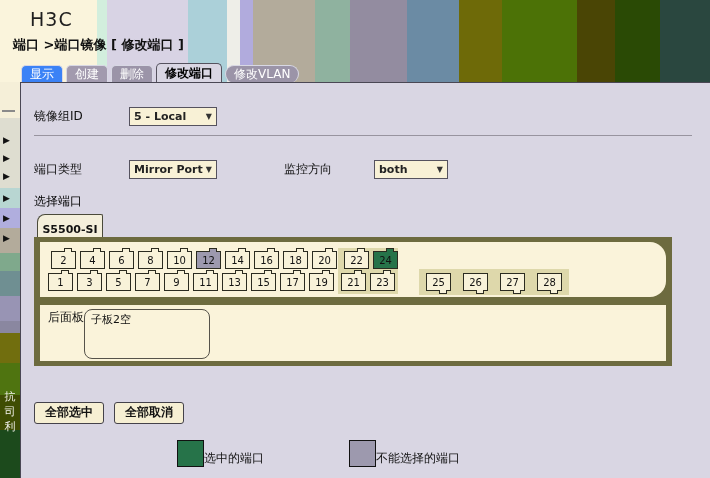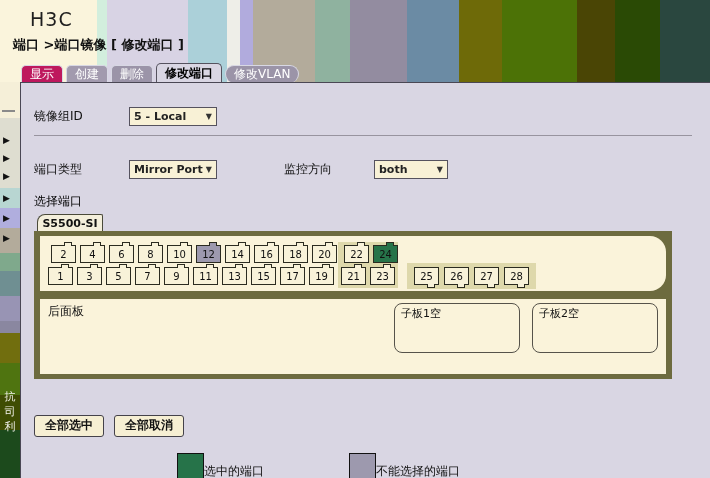--- a/index.html
+++ b/index.html
@@ -27,37 +27,37 @@
   .flabel{width:95px;}
   .flabel2{width:90px;margin-left:67px;}
   .select{width:78px;height:17px;background:#f8f1d6;border:1px solid #55525e;font-size:11px;
     font-weight:bold;color:#222;display:flex;align-items:center;padding:0 4px;box-sizing:content-box;}
   .select .arrow{margin-left:auto;font-size:8px;color:#333;}
   .select.small{width:64px;}
   .hline{border:none;border-top:1px solid #98949f;margin:9px 18px 0 0;}
   .section-label{font-size:12px;color:#000000;margin-top:14px;}
   
   .model-tab{width:64px;margin:4px 0 0 3px;background:#f4efdb;border:1px solid #4a4a3a;border-bottom:none;
-    border-radius:8px 2px 0 0;font-size:11px;font-weight:bold;text-align:center;padding:2px 0 1px;color:#111;}
+    border-radius:8px 2px 0 0;font-size:11px;font-weight:bold;text-align:center;padding:8px 0 1px;color:#111;}
   .device-panel{width:626px;background:#6d6b3f;padding:5px 6px;display:flex;flex-direction:column;gap:8px;}
   .front-area{background:#faf3da;border-radius:0 16px 16px 0;padding:9px 6px 6px 8px;display:flex;align-items:flex-start;}
   .port-grid{display:flex;gap:4px;align-items:flex-start;}
   .pcol{display:flex;flex-direction:column;gap:4px;}
   .port{position:relative;width:23px;height:16px;background:#f8f2d9;border:1px solid #2b2b20;
     font-size:10px;display:flex;align-items:center;justify-content:center;color:#111;}
   .port::after{content:"";position:absolute;top:-4px;left:12px;width:6px;height:3px;
     background:inherit;border:1px solid #2b2b20;border-bottom:none;}
   .port.bump-b::after{top:auto;bottom:-4px;border-bottom:1px solid #2b2b20;border-top:none;}
   .port.sel{background:#267349;}
   .port.dis{background:#9d99ae;}
   .port.shift{transform:translateX(3px);}
   .hl-zone{display:flex;gap:4px;background:#ded8ab;padding:3px;margin:-3px 0;}
-  .ext-zone{display:flex;gap:5px;background:#ded8ab;padding:4px 7px;margin-left:5px;
+  .ext-zone{display:flex;gap:12px;background:#ded8ab;padding:4px 7px;margin-left:17px;
     align-self:flex-end;transform:translateY(4px);}
-  .rear-area{background:#faf3da;padding:4px 8px 21px;display:flex;justify-content:space-between;font-size:12px;color:#111;}
+  .rear-area{background:#faf3da;padding:4px 8px 2px;display:flex;justify-content:flex-start;font-size:12px;color:#111;}
   .rear-right{display:flex;gap:12px;}
   .daughter{width:112px;height:44px;border:1px solid #55524a;border-radius:8px;font-size:11px;
     padding:2px 6px;background:#faf3da;color:#111;}
   
   .btn-row{display:flex;gap:10px;margin-top:36px;}
   .btn{background:#f6efd3;border:1px solid #44424a;border-radius:3px;font-size:12px;font-weight:bold;
     color:#111;padding:1px 10px 2px;height:17px;display:flex;align-items:center;box-sizing:content-box;}
   .legend-row{display:flex;align-items:flex-end;margin-top:16px;font-size:12px;color:#111;}
   .swatch{width:25px;height:25px;border:1px solid #111;}
   .lg1{margin-left:143px;}
@@ -82,21 +82,21 @@
     <div class="stripe" style="width: 43px; background: rgb(110, 106, 8);"></div>
     <div class="stripe" style="width: 75px; background: rgb(76, 114, 6);"></div>
     <div class="stripe" style="width: 38px; background: rgb(74, 69, 5);"></div>
     <div class="stripe" style="width: 45px; background: rgb(42, 74, 5);"></div>
     <div class="stripe" style="width: 50px; background: rgb(42, 71, 63);"></div>
   </div>
 <div class="logo">H3C</div>
 <div class="breadcrumb">端口 &gt;端口镜像 [ 修改端口 ]</div>
 
 <div class="tabs">
-  <div class="tab" style="background: #be185d;">显示</div>
+  <div class="tab" style="background: #3b82f6;">显示</div>
   <div class="tab" style="background: rgb(162, 154, 174);">创建</div>
   <div class="tab" style="background: rgb(155, 148, 168);">删除</div>
   <div class="tab active" style="background: rgb(217, 214, 227);">修改端口</div>
   <div class="tab" style="background: rgb(155, 148, 168); border-radius: 9px;">修改VLAN</div>
 </div>
 
 <div class="left-strip">
   <div class="dash"></div>
 <div class="band" style="height: 36px; background: rgb(245, 239, 216);"></div>
     <div class="band" style="height: 70px; background: rgb(222, 221, 208);"></div>
@@ -210,21 +210,20 @@
             <div class="port bump-b">25</div>
             <div class="port bump-b">26</div>
             <div class="port bump-b">27</div>
             <div class="port bump-b">28</div>
           </div>
       </div>
     </div>
     <div class="rear-area">
       <span>后面板</span>
       <div class="rear-right">
-        <div class="daughter">子板1空</div>
         <div class="daughter">子板2空</div>
       </div>
     </div>
   </div>
 
   <div class="btn-row">
     <button class="btn">全部选中</button>
     <button class="btn">全部取消</button>
   </div>
 

